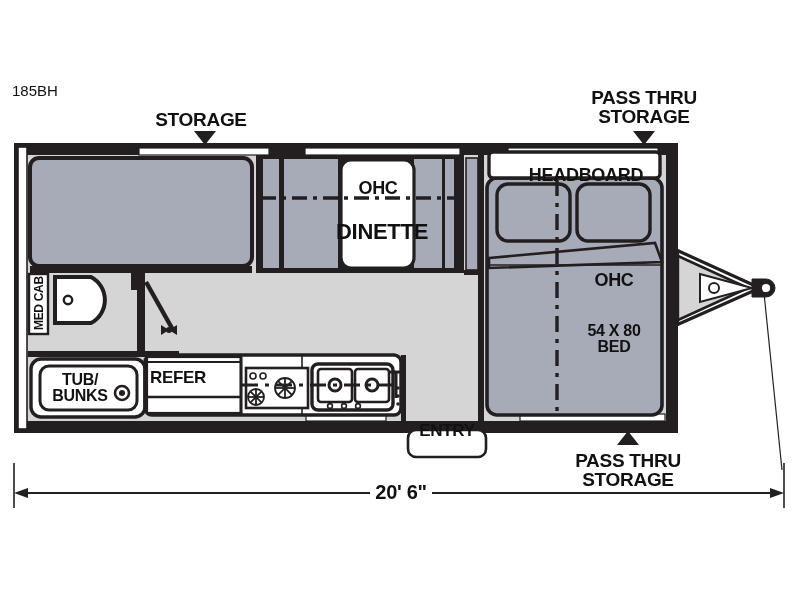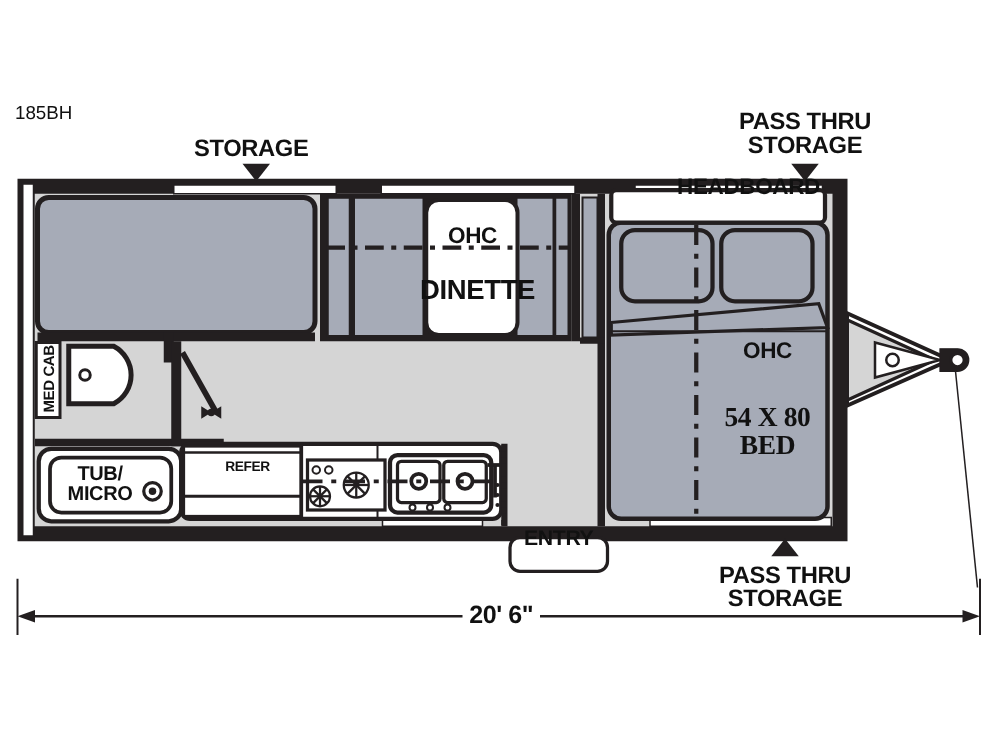--- a/index.html
+++ b/index.html
@@ -243,32 +243,32 @@
 STORAGE</div>
 
   <div class="lbl" style="left:558px;top:451px;width:140px;font-size:19px;">PASS THRU
 STORAGE</div>
 
 
   <div class="lbl" style="left:344px;top:179px;width:68px;font-size:18px;">OHC</div>
 
   <div class="lbl" style="left:336px;top:221px;width:84px;font-size:22px;">DINETTE</div>
 
-  <div class="lbl" style="left:516px;top:140px;width:140px;font-size:18px;text-align:right;">HEADBOARD</div>
+  <div class="lbl" style="left:516px;top:166px;width:140px;font-size:18px;">HEADBOARD</div>
 
   <div class="lbl" style="left:580px;top:271px;width:68px;font-size:18px;">OHC</div>
 
-  <div class="lbl" style="left:556px;top:323px;width:116px;font-size:22px;font-family:Liberation Serif, serif;">54 X 80
+  <div class="lbl" style="left:556px;top:323px;width:116px;font-size:16px;">54 X 80
 BED</div>
 
   <div class="lbl" style="left:-1px;top:297px;width:80px;font-size:12px;transform:rotate(-90deg);">MED CAB</div>
 
   <div class="lbl" style="left:24px;top:372px;width:112px;font-size:16px;">TUB/
-MICRO</div>
-
-  <div class="lbl" style="left:156px;top:369px;width:84px;font-size:11px;">REFER</div>
+BUNKS</div>
+
+  <div class="lbl" style="left:136px;top:369px;width:84px;font-size:17px;">REFER</div>
 
 
   <div class="lbl" style="left:409px;top:422px;width:76px;font-size:17px;">ENTRY</div>
 
   <div class="lbl" style="left:355px;top:482px;width:92px;font-size:20px;">20' 6"</div>
 
 </div>
 
 </body></html>

